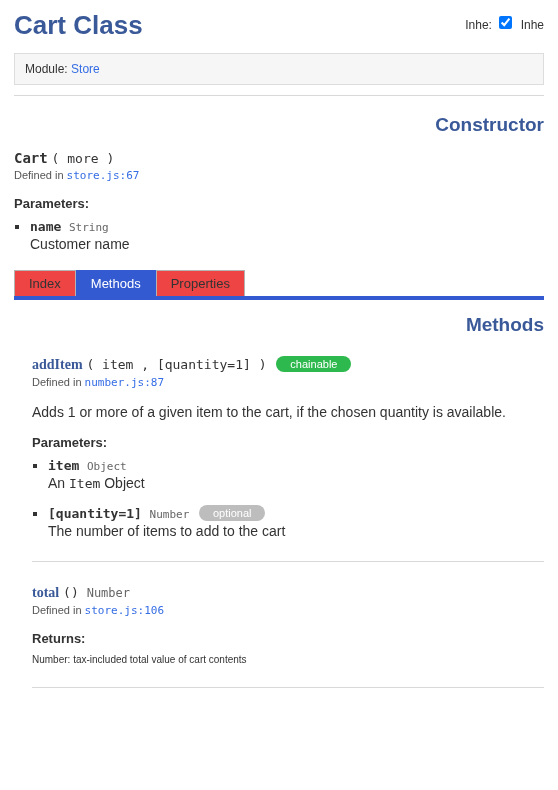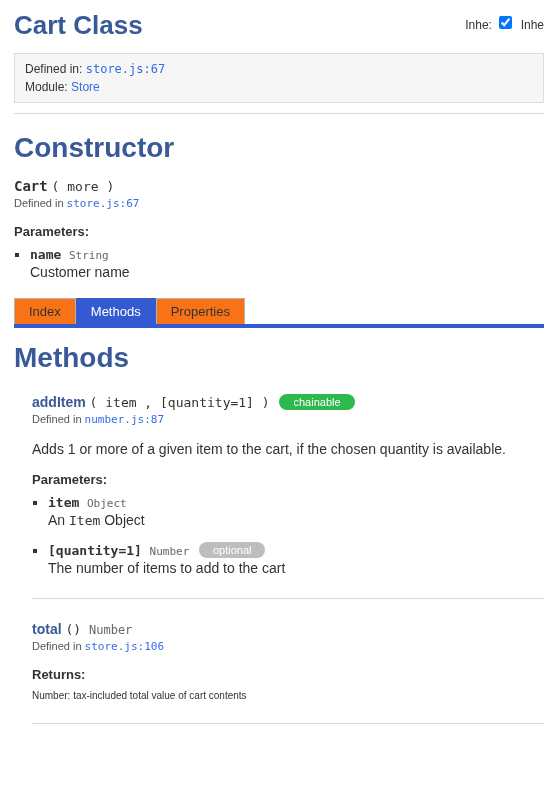--- a/index.html
+++ b/index.html
@@ -35,57 +35,58 @@
   }
   .meta-box .mono, .mono { font-family: Menlo, Monaco, Consolas, monospace; }
   a.link { color: #356de4; text-decoration: none; }
   hr.sep {
     border: none;
     border-top: 1px solid #d9d9d9;
     margin: 6px 0 18px 0;
   }
   h2.section {
     color: #3a5998;
-    font-size: 28px;
+    font-size: 19px;
     font-weight: bold;
     margin: 14px 0 14px 0;
+    text-align: right;
   }
   .ctor-line { font-size: 14px; margin-bottom: 3px; }
   .ctor-name { font-weight: bold; font-family: Menlo, Monaco, Consolas, monospace; color: #333; }
   .sig { font-family: Menlo, Monaco, Consolas, monospace; font-size: 13px; color: #333; }
   .defined { font-size: 11px; color: #555; margin-bottom: 14px; }
   .subhead { font-weight: bold; font-size: 13px; margin: 8px 0 8px 0; }
   ul.params { margin: 4px 0 14px 16px; padding: 0; }
   ul.params li { margin: 4px 0 8px 0; list-style: square; }
   .pname { font-weight: bold; font-family: Menlo, Monaco, Consolas, monospace; font-size: 13px; }
   .ptype { font-family: Menlo, Monaco, Consolas, monospace; font-size: 11px; color: #666; margin-left: 4px; }
   .pdesc { display: block; margin-top: 2px; font-size: 14px; color: #333; }
   .tabs {
     display: flex;
     border-bottom: 4px solid #335ad0;
     margin-top: 18px;
   }
   .tab {
     border: 1px solid #b3b3b3;
     border-bottom: none;
-    background: #f97316;
+    background: #ef4444;
     padding: 5px 14px;
     font-size: 13px;
     color: #333;
     margin-right: 0;
     cursor: pointer;
   }
   .tab.active {
     background: #335ad0;
     color: #fff;
     border-color: #335ad0;
     font-weight: normal;
   }
   .methods-wrap { padding: 6px 0 0 18px; }
-  .method-name { color: #3a5998; font-weight: bold; font-family: Liberation Sans, sans-serif; font-size: 14px; }
+  .method-name { color: #3a5998; font-weight: bold; font-family: Liberation Serif, serif; font-size: 14px; }
   .badge {
     display: inline-block;
     font-size: 11px;
     color: #fff;
     border-radius: 8px;
     padding: 2px 14px;
     margin-left: 6px;
     vertical-align: 1px;
   }
   .badge-chain { background: #2db94d; }
@@ -100,24 +101,20 @@
 <body>
 
 <h1 class="page-title">Cart Class</h1>
 <div class="show-wrap">
   <span>Inhe:</span>
   <input type="checkbox" checked="" style="">
   <label>Inhe</label>
 </div>
 
 <div class="meta-box">
-  <div>
-    <span>Defined in:</span>
-    <a href="#" class="link mono">store.js:67</a>
-  </div>
   <div>
     <span>Module:</span>
     <a href="#" class="link">Store</a>
   </div>
 </div>
 
 <hr class="sep">
 
 <h2 class="section">Constructor</h2>
 

